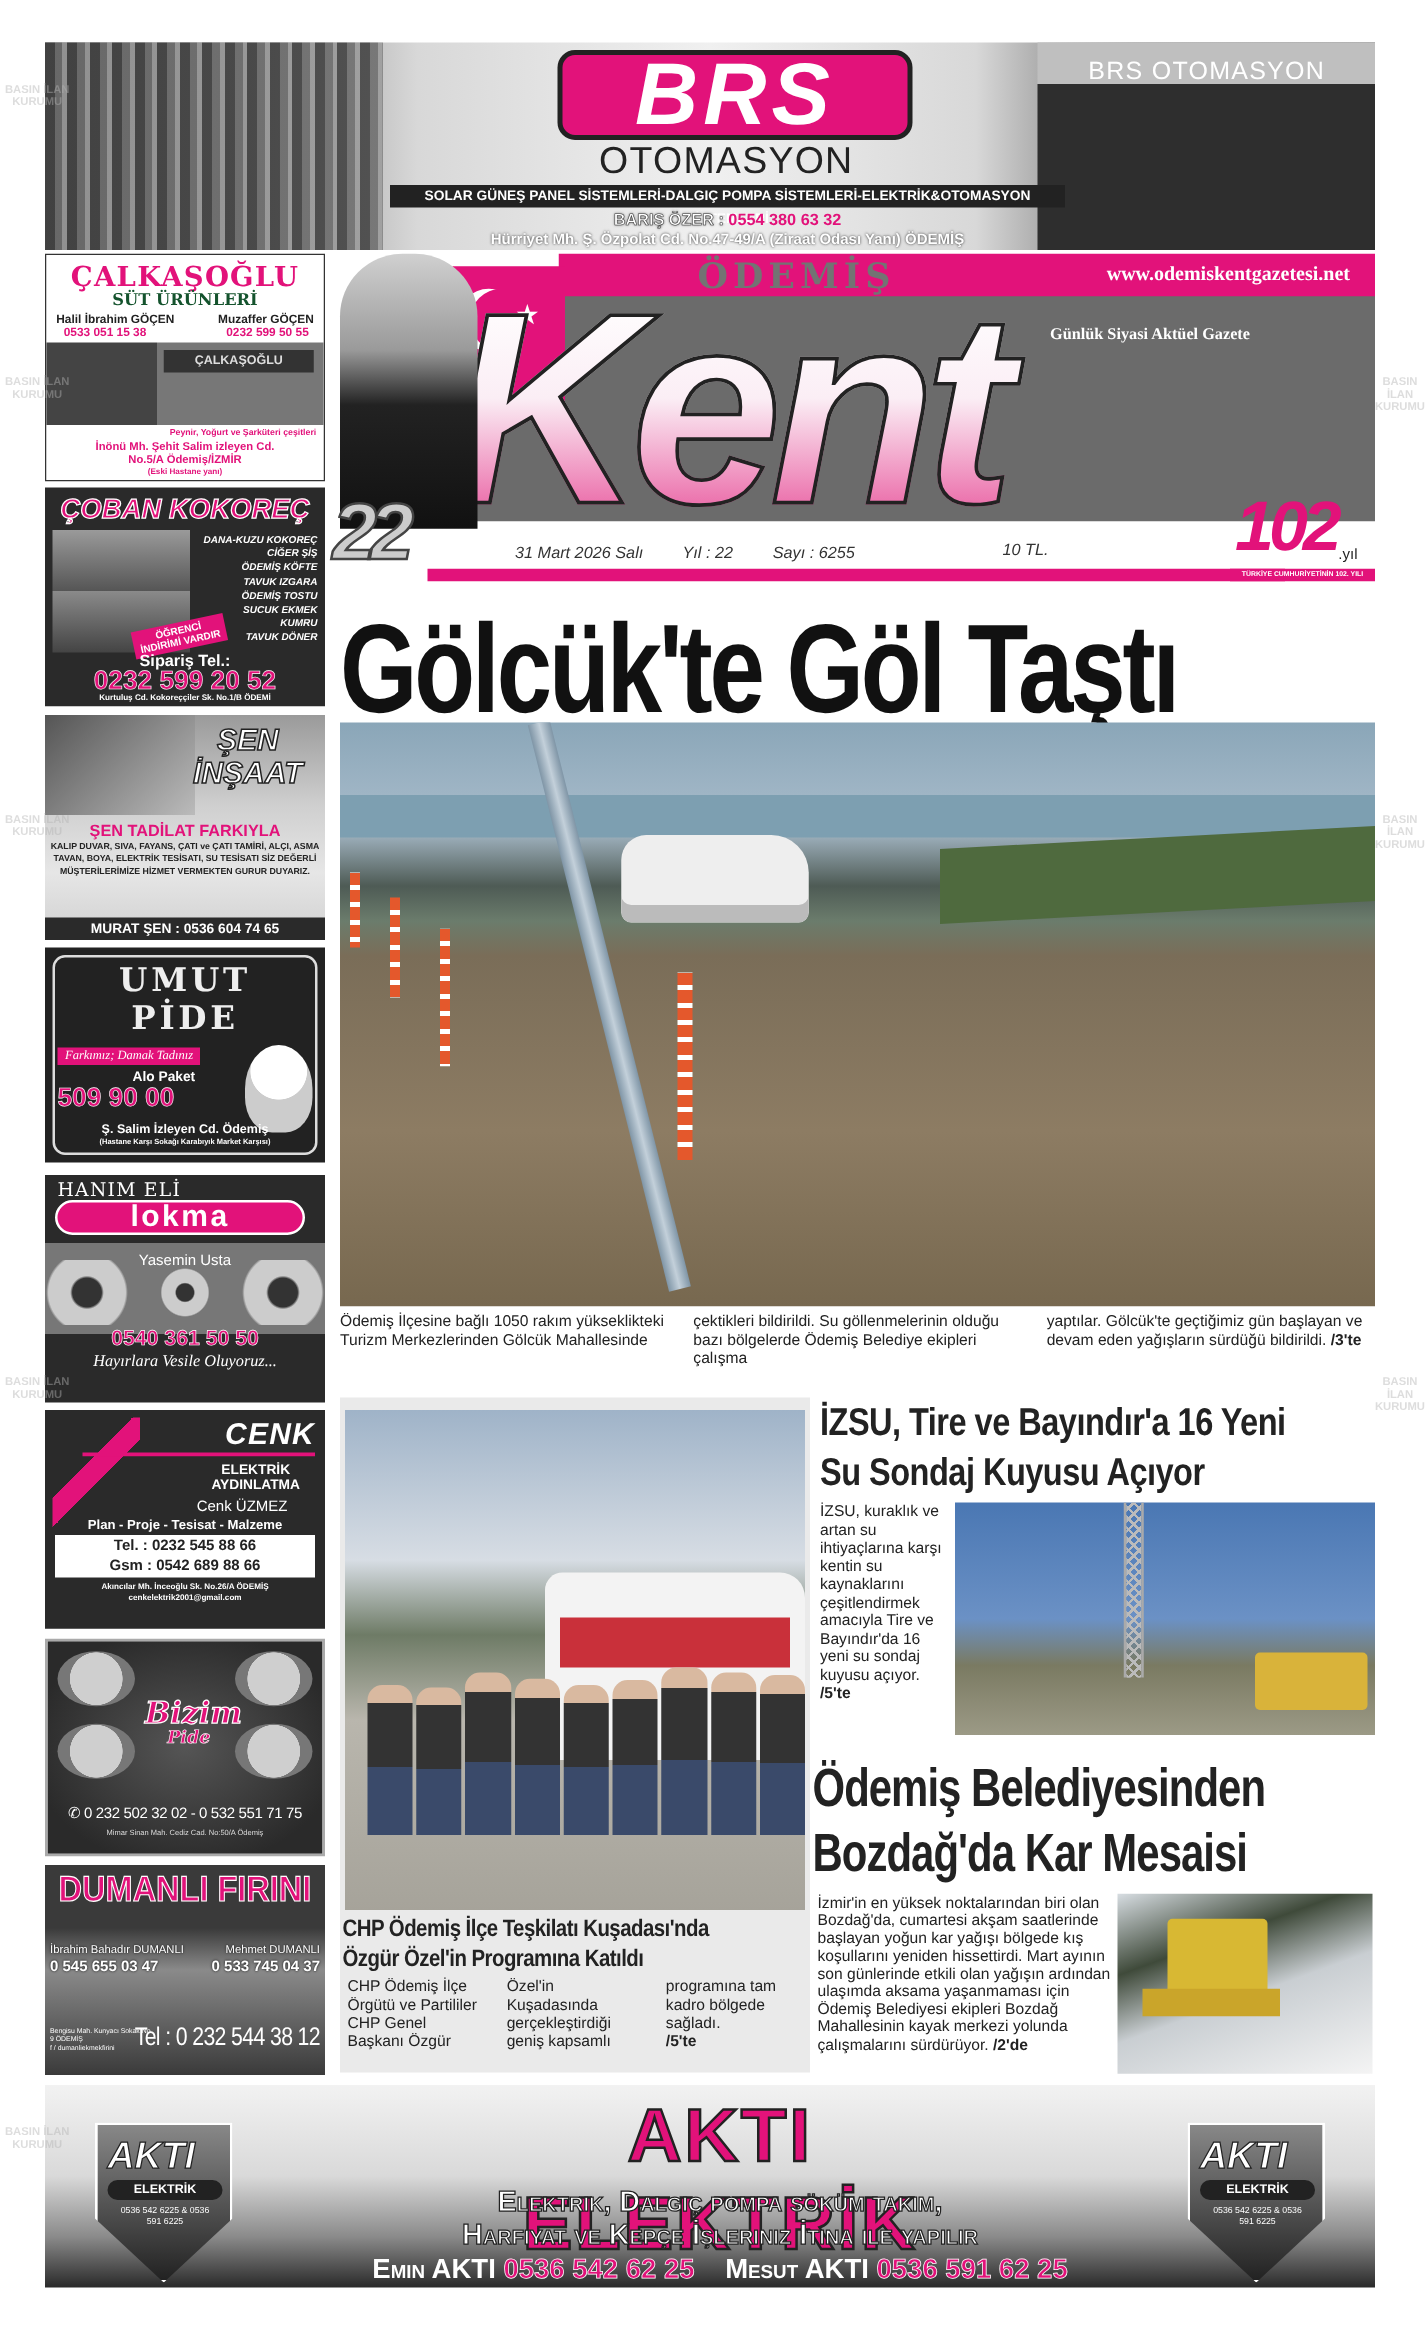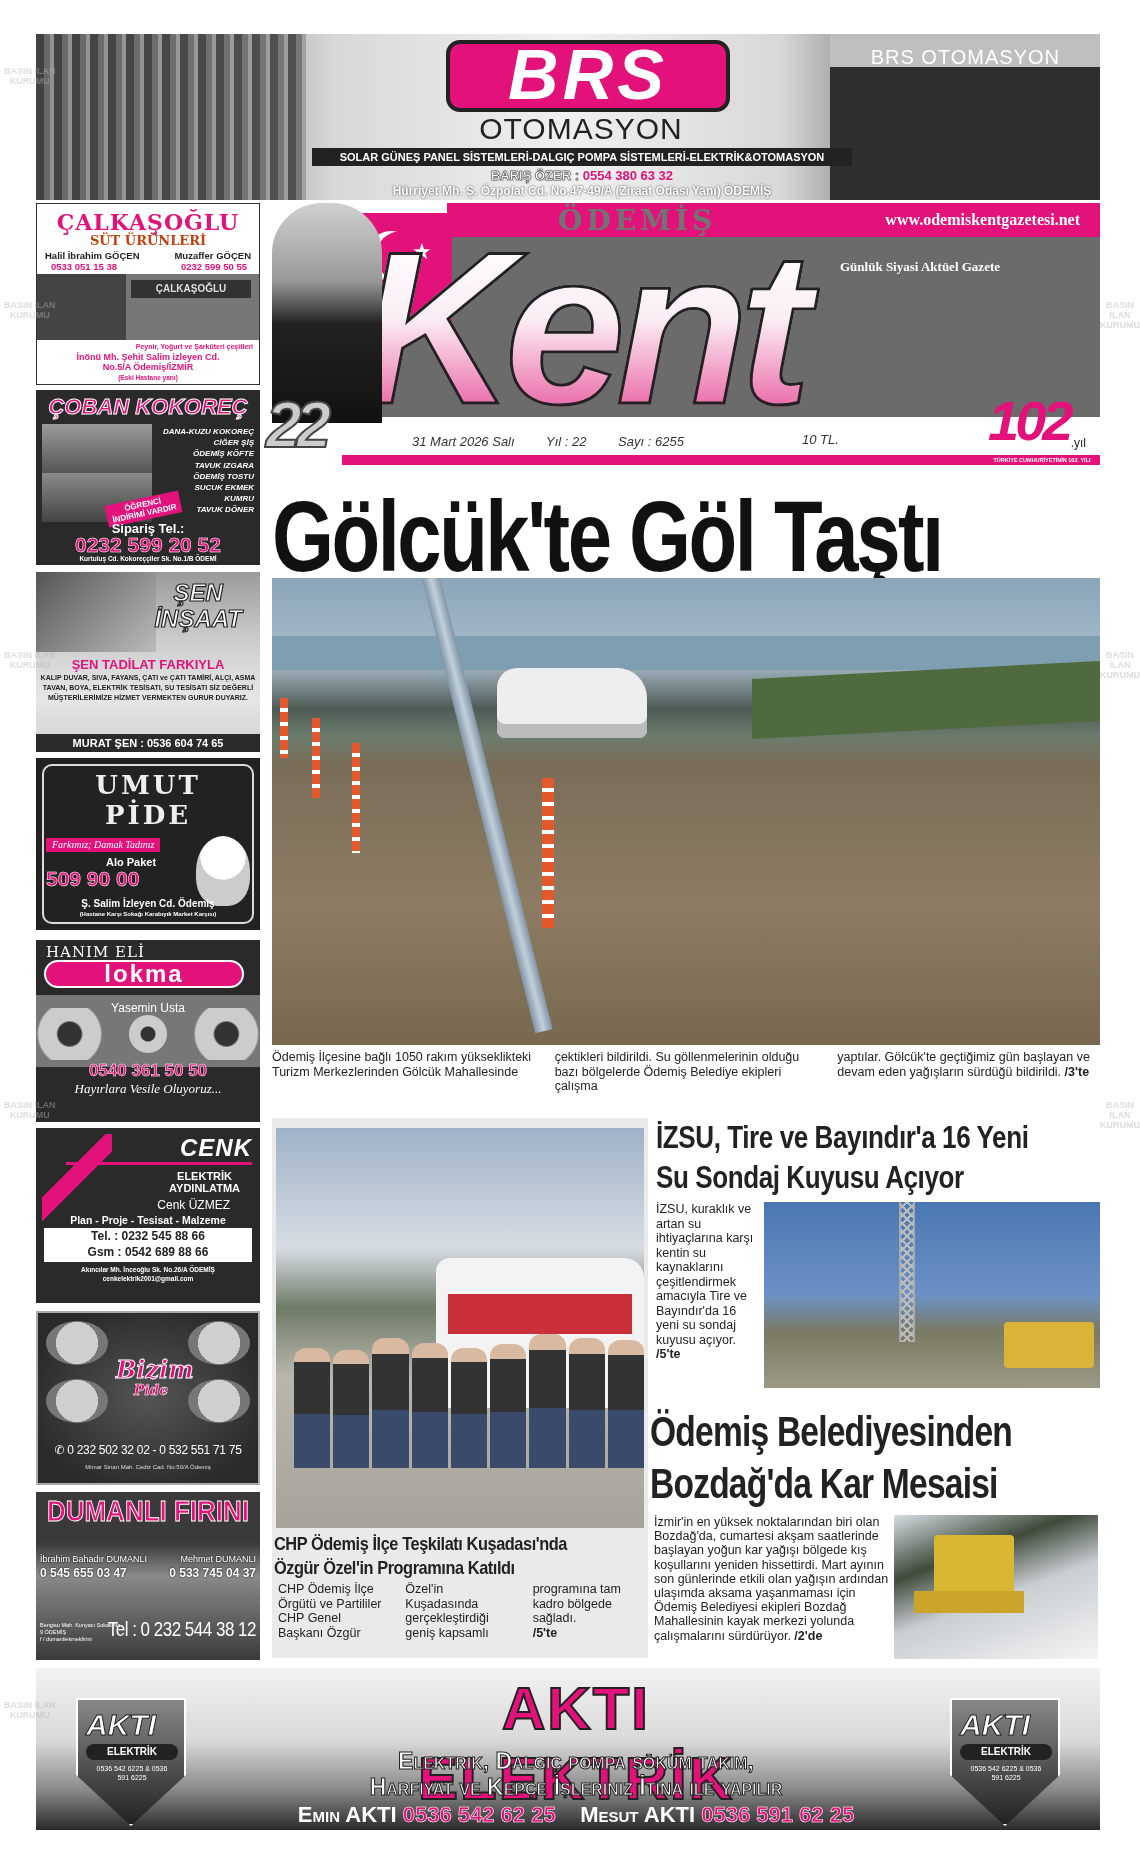--- a/index.html
+++ b/index.html
@@ -16,21 +16,21 @@
   #brs-ad .strip { position:absolute; left:276px; top:114px; width:540px; height:18px; background:#222; color:#fff; font: bold 11px/18px "Liberation Sans", sans-serif; text-align:center; }
   #brs-ad .contact { position:absolute; left:276px; top:134px; width:540px; text-align:center; font: bold 13px/15px "Liberation Sans", sans-serif; color:#fff; -webkit-text-stroke: .4px #333; text-shadow: 0 0 2px #333; }
   #brs-ad .contact .ph { color:#e2127a; text-shadow:none; -webkit-text-stroke:0; }
   #brs-ad .addr { position:absolute; left:276px; top:150px; width:540px; text-align:center; font: bold 12px/15px "Liberation Sans", sans-serif; color:#fff; text-shadow: 0 0 2px #222; }
   #brs-ad .sign-r { position:absolute; right:40px; top:12px; font: 20px "Liberation Sans", sans-serif; color:#fff; letter-spacing:1px; }
 
   
   .lad { position:absolute; left:36px; width:224px; overflow:hidden; }
   #ad-calkas { top:203px; height:182px; background:#fff; border:1px solid #333; }
   #ad-calkas .t1 { position:absolute; top:6px; width:100%; text-align:center; font: 900 22px/24px "DejaVu Serif", serif; color:#e2127a; letter-spacing:1px; }
-  #ad-calkas .t2 { position:absolute; top:30px; width:100%; text-align:center; font: 900 13px/14px "DejaVu Serif", serif; color:#c2410c; }
+  #ad-calkas .t2 { position:absolute; top:30px; width:100%; text-align:center; font: 900 13px/14px "DejaVu Serif", serif; color:#14532d; }
   #ad-calkas .n { position:absolute; top:46px; font: bold 9.5px/11px "Liberation Sans", sans-serif; color:#222; }
   #ad-calkas .p { position:absolute; top:57px; font: bold 9.5px/11px "Liberation Sans", sans-serif; color:#e2127a; }
   #ad-calkas .img { position:absolute; top:70px; left:0; width:100%; height:66px; background: linear-gradient(90deg,#444 0 40%,#777 40% 100%); }
   #ad-calkas .img .sign { position:absolute; right:8px; top:6px; width:120px; height:18px; background:#333; color:#ddd; font: bold 10px/18px "Liberation Sans", sans-serif; text-align:center; }
   #ad-calkas .f1 { position:absolute; top:138px; right:6px; font: bold 7px/9px "Liberation Sans", sans-serif; color:#e2127a; }
   #ad-calkas .f2 { position:absolute; top:148px; width:100%; text-align:center; font: bold 9px/10px "Liberation Sans", sans-serif; color:#e2127a; }
   #ad-calkas .f3 { position:absolute; top:170px; width:100%; text-align:center; font: bold 6.5px/8px "Liberation Sans", sans-serif; color:#e2127a; }
 
   #ad-coban { top:390px; height:175px; background:#2a2a2a; }
   #ad-coban .t { position:absolute; top:4px; width:100%; text-align:center; font: italic 900 22px/26px "Liberation Sans", sans-serif; color:#e2127a; -webkit-text-stroke:1px #fff; }

